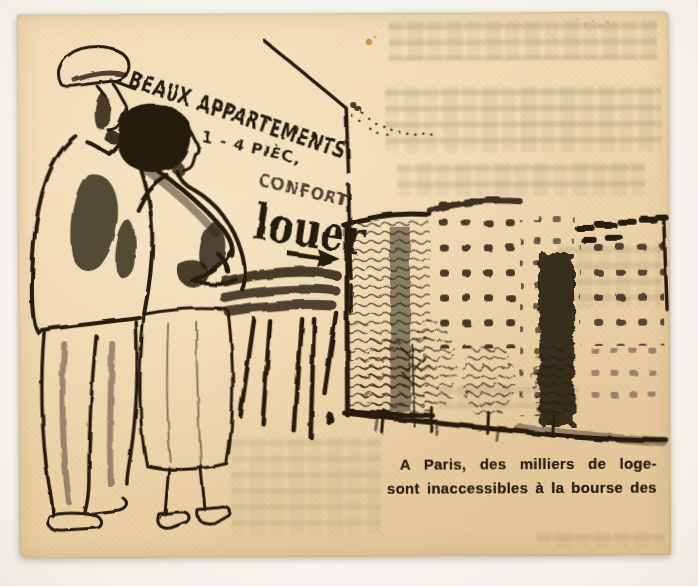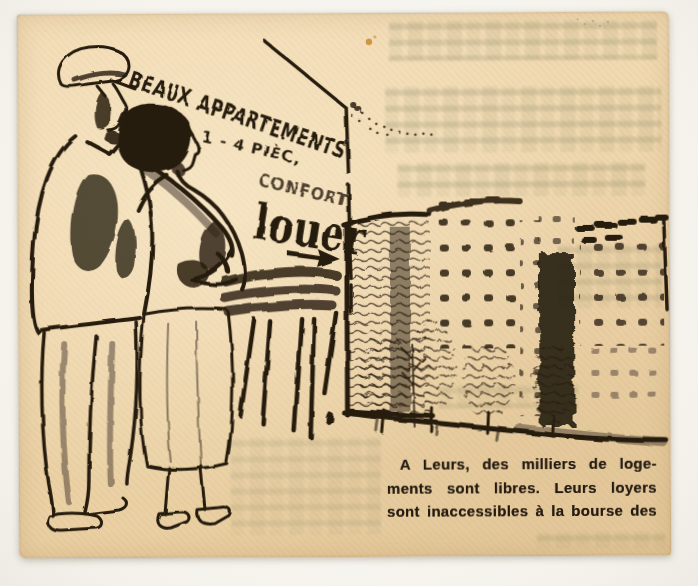--- a/index.html
+++ b/index.html
@@ -148,18 +148,17 @@
       <path class="ink" stroke-width="6" opacity=".85" d="M336,92 h.1 M341,96 h.1"></path>
       <path class="ink" stroke-width="2.6" opacity=".8" d="M338,95 h.1 M345,100 h.1 M352,106 h.1 M359,111 h.1 M367,114 h.1 M374,117 h.1 M382,119 h.1 M390,121 h.1 M398,122 h.1 M406,121 h.1 M414,122 h.1 M352,115 h.1 M342,108 h.1 M335,103 h.1 M360,120 h.1 M370,122 h.1"></path>
       <path stroke="#555" stroke-width="2" stroke-linecap="round" opacity=".3" d="M560,6 h.1 M567,11 h.1 M575,8 h.1 M582,13 h.1 M590,9 h.1"></path>
     </g>
 
     <circle cx="352" cy="29" r="3.2" fill="#c8882f" opacity=".85"></circle>
     <circle cx="358" cy="24" r="1.6" fill="#c8882f" opacity=".6"></circle>
   </svg>
 
   <div class="caption">
-    <div class="cap-line first">A Leurs, des milliers de loge-</div>
-    <div class="cap-line">ments sont libres. Leurs loyers</div>
+    <div class="cap-line first">A Paris, des milliers de loge-</div>
     <div class="cap-line">sont inaccessibles à la bourse des</div>
   </div>
 
 </div>
 
 </body></html>

